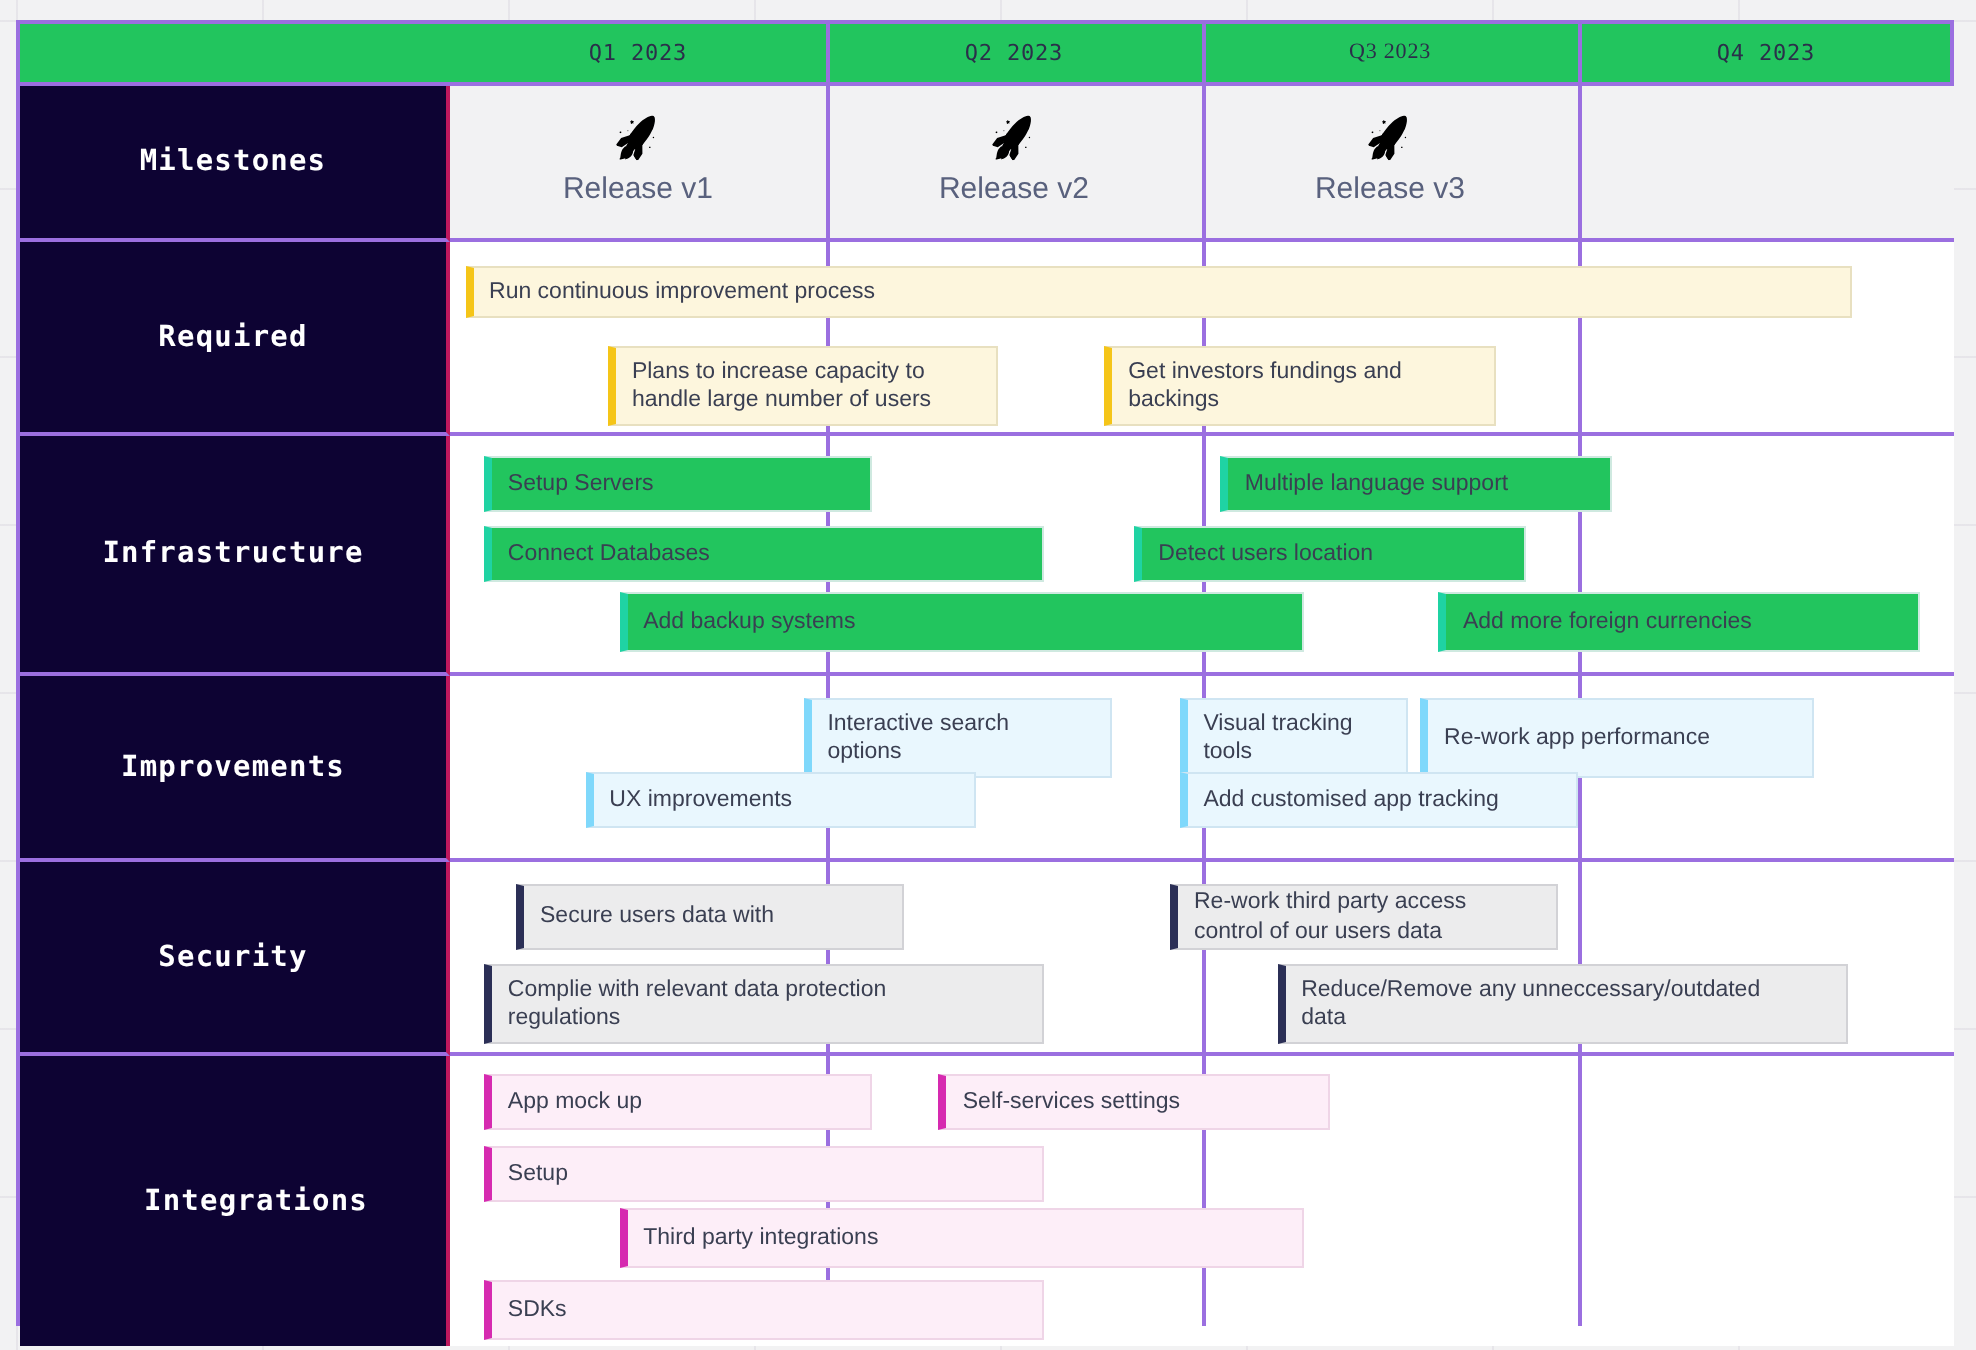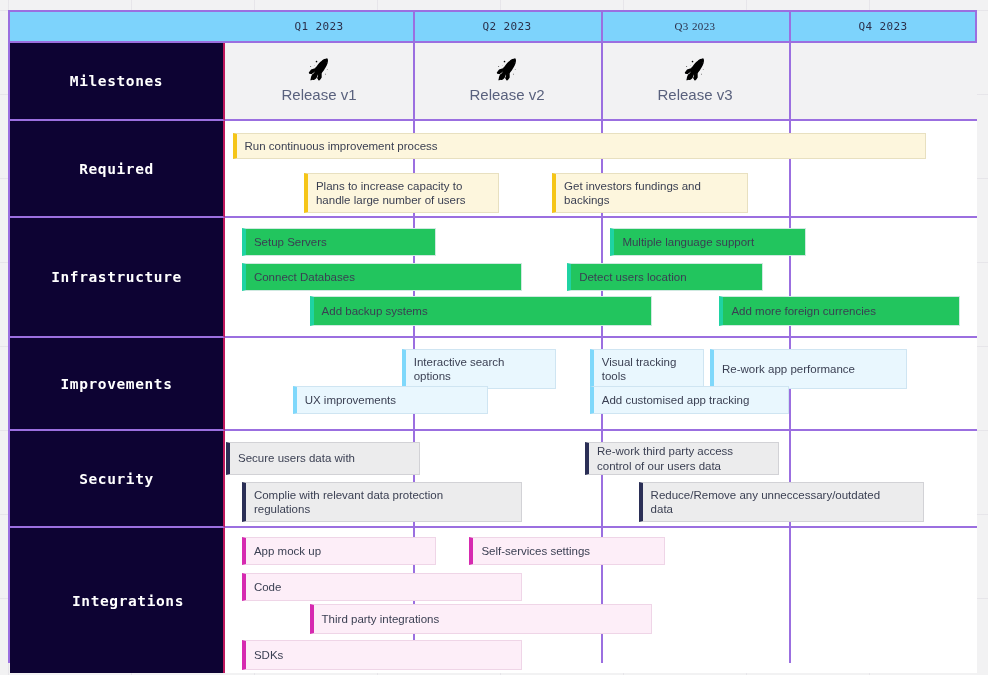--- a/index.html
+++ b/index.html
@@ -46,21 +46,21 @@
   }
 
   
   .qhead {
     position: absolute;
     left: 0; top: 0;
     width: 100%;
     height: 31px;
     box-sizing: border-box;
     border-bottom: 2px solid #9b6fe0;
-    background: #7dd3fc;
+    background: #22c55e;
   }
   .qcell {
     position: absolute;
     top: 0;
     height: 29px;
     line-height: 29px;
     text-align: center;
     font-family: "DejaVu Sans Mono", "Liberation Mono", monospace;
     font-size: 11px;
     letter-spacing: .4px;
@@ -221,26 +221,26 @@
       <div class="bar teal" style="left: 557.16px; width: 195.52px; top: 251px; height: 28px;">Detect users location</div>
       <div class="bar teal" style="left: 299.6px; width: 342.16px; top: 284px; height: 30px;">Add backup systems</div>
       <div class="bar teal" style="left: 709.44px; width: 240.64px; top: 284px; height: 30px;">Add more foreign currencies</div>
       <div class="bar blue" style="left: 391.72px; width: 154.16px; top: 337px; height: 40px;">Interactive search
 options</div>
       <div class="bar blue" style="left: 579.72px; width: 114.68px; top: 337px; height: 40px;">Visual tracking
 tools</div>
       <div class="bar blue" style="left: 700.04px; width: 197.4px; top: 337px; height: 40px;">Re-work app performance</div>
       <div class="bar blue" style="left: 282.68px; width: 195.52px; top: 374px; height: 28px;">UX improvements</div>
       <div class="bar blue" style="left: 579.72px; width: 199.28px; top: 374px; height: 28px;">Add customised app tracking</div>
-      <div class="bar gray" style="left: 216px; width: 193.64px; top: 430px; height: 33px;">Secure users data with</div>
+      <div class="bar gray" style="left: 248px; width: 193.64px; top: 430px; height: 33px;">Secure users data with</div>
       <div class="bar gray" style="left: 575px; width: 193.64px; top: 430px; height: 33px;">Re-work third party access
 control of our users data</div>
       <div class="bar gray" style="left: 231.92px; width: 280.12px; top: 470px; height: 40px;">Complie with relevant data protection
 regulations</div>
       <div class="bar gray" style="left: 628.6px; width: 285.76px; top: 470px; height: 40px;">Reduce/Remove any unneccessary/outdated
 data</div>
       <div class="bar pink" style="left: 231.92px; width: 193.64px; top: 525px; height: 28px;">App mock up</div>
       <div class="bar pink" style="left: 459.4px; width: 195.52px; top: 525px; height: 28px;">Self-services settings</div>
-      <div class="bar pink" style="left: 231.92px; width: 280.12px; top: 561px; height: 28px;">Code</div>
+      <div class="bar pink" style="left: 231.92px; width: 280.12px; top: 561px; height: 28px;">Setup</div>
       <div class="bar pink" style="left: 299.6px; width: 342.16px; top: 592px; height: 30px;">Third party integrations</div>
       <div class="bar pink" style="left: 231.92px; width: 280.12px; top: 628px; height: 30px;">SDKs</div>
     </div>
 </div>
 
 </body></html>

